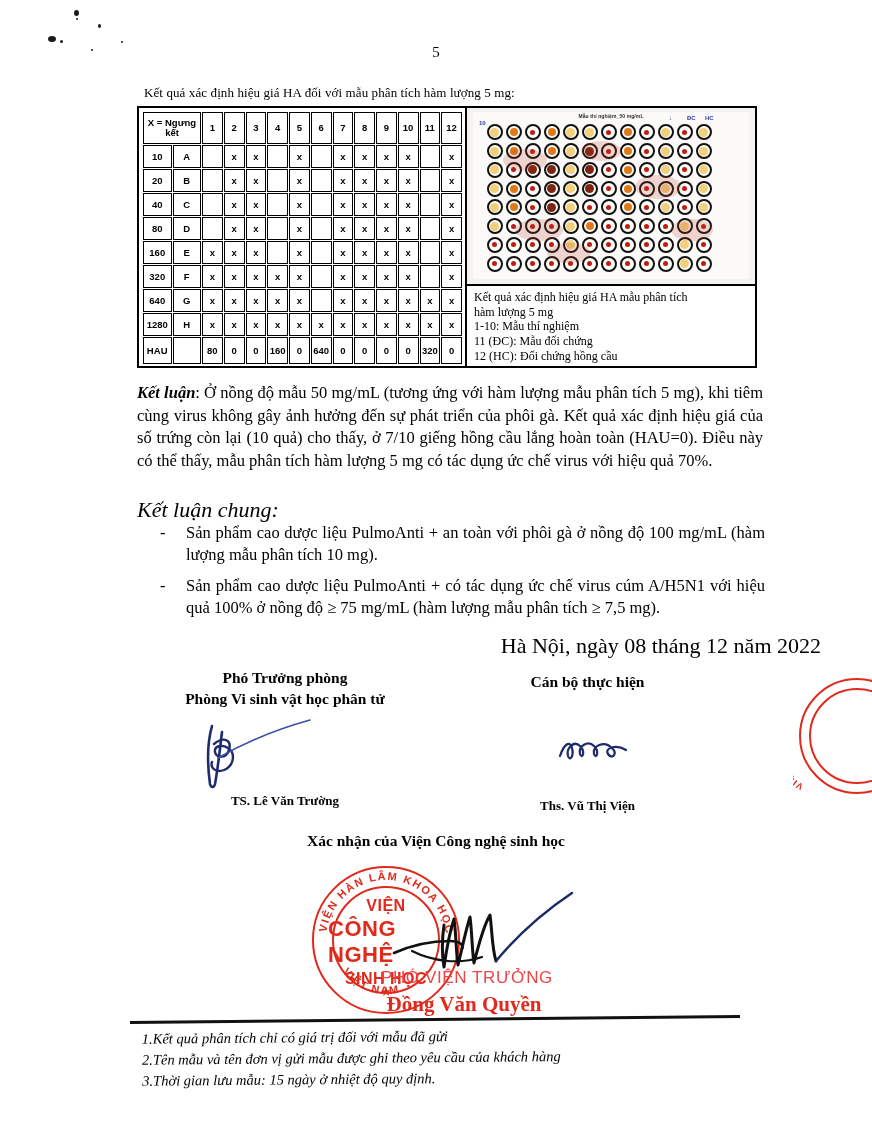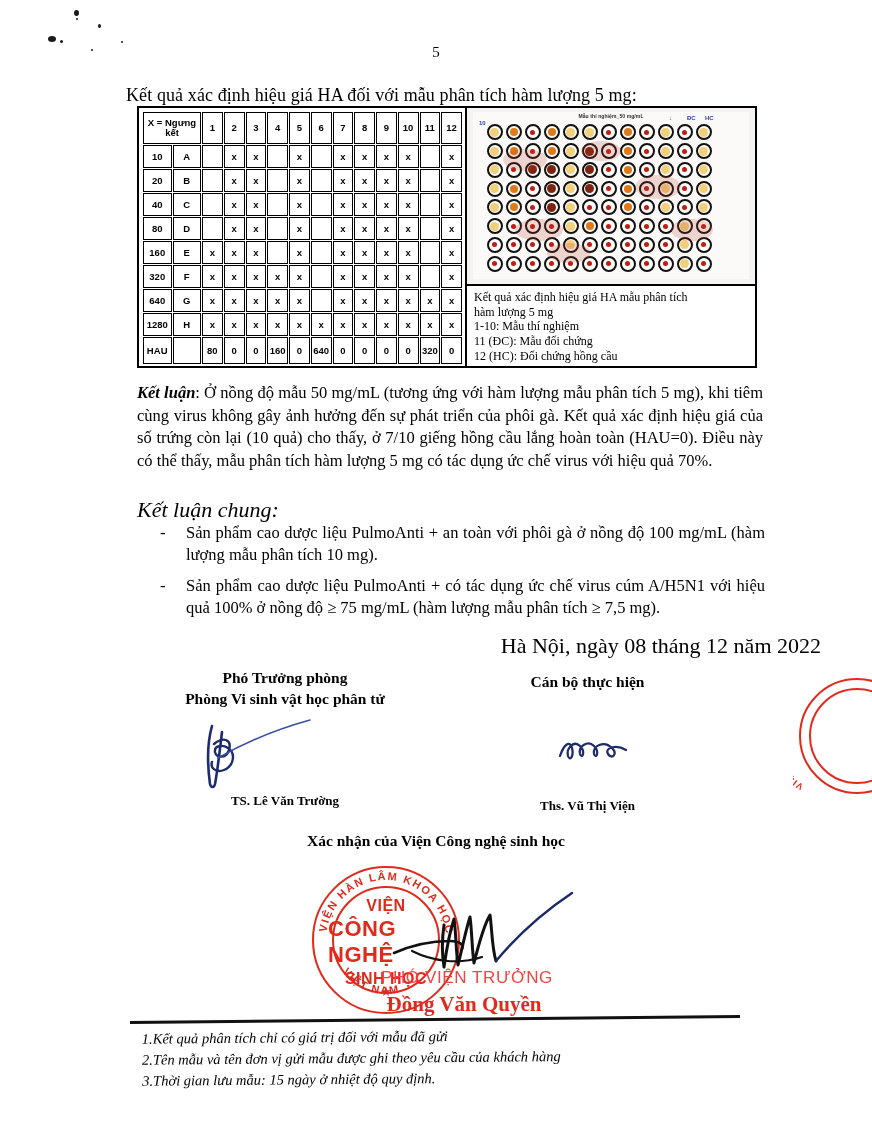--- a/index.html
+++ b/index.html
@@ -25,22 +25,22 @@
     position: absolute;
     top: 44px; left: 0; right: 0;
     text-align: center;
     font-size: 15px;
     font-family: "Liberation Serif", serif;
   }
 
   
   .table-caption {
     position: absolute;
-    top: 85px; left: 126px;
-    font-size: 18px;
+    top: 85px; left: 144px;
+    font-size: 13px;
     letter-spacing: .1px;
     white-space: nowrap;
   }
 
   
   .assay-block {
     position: absolute;
     top: 106px; left: 137px;
     width: 620px;
     height: 262px;

